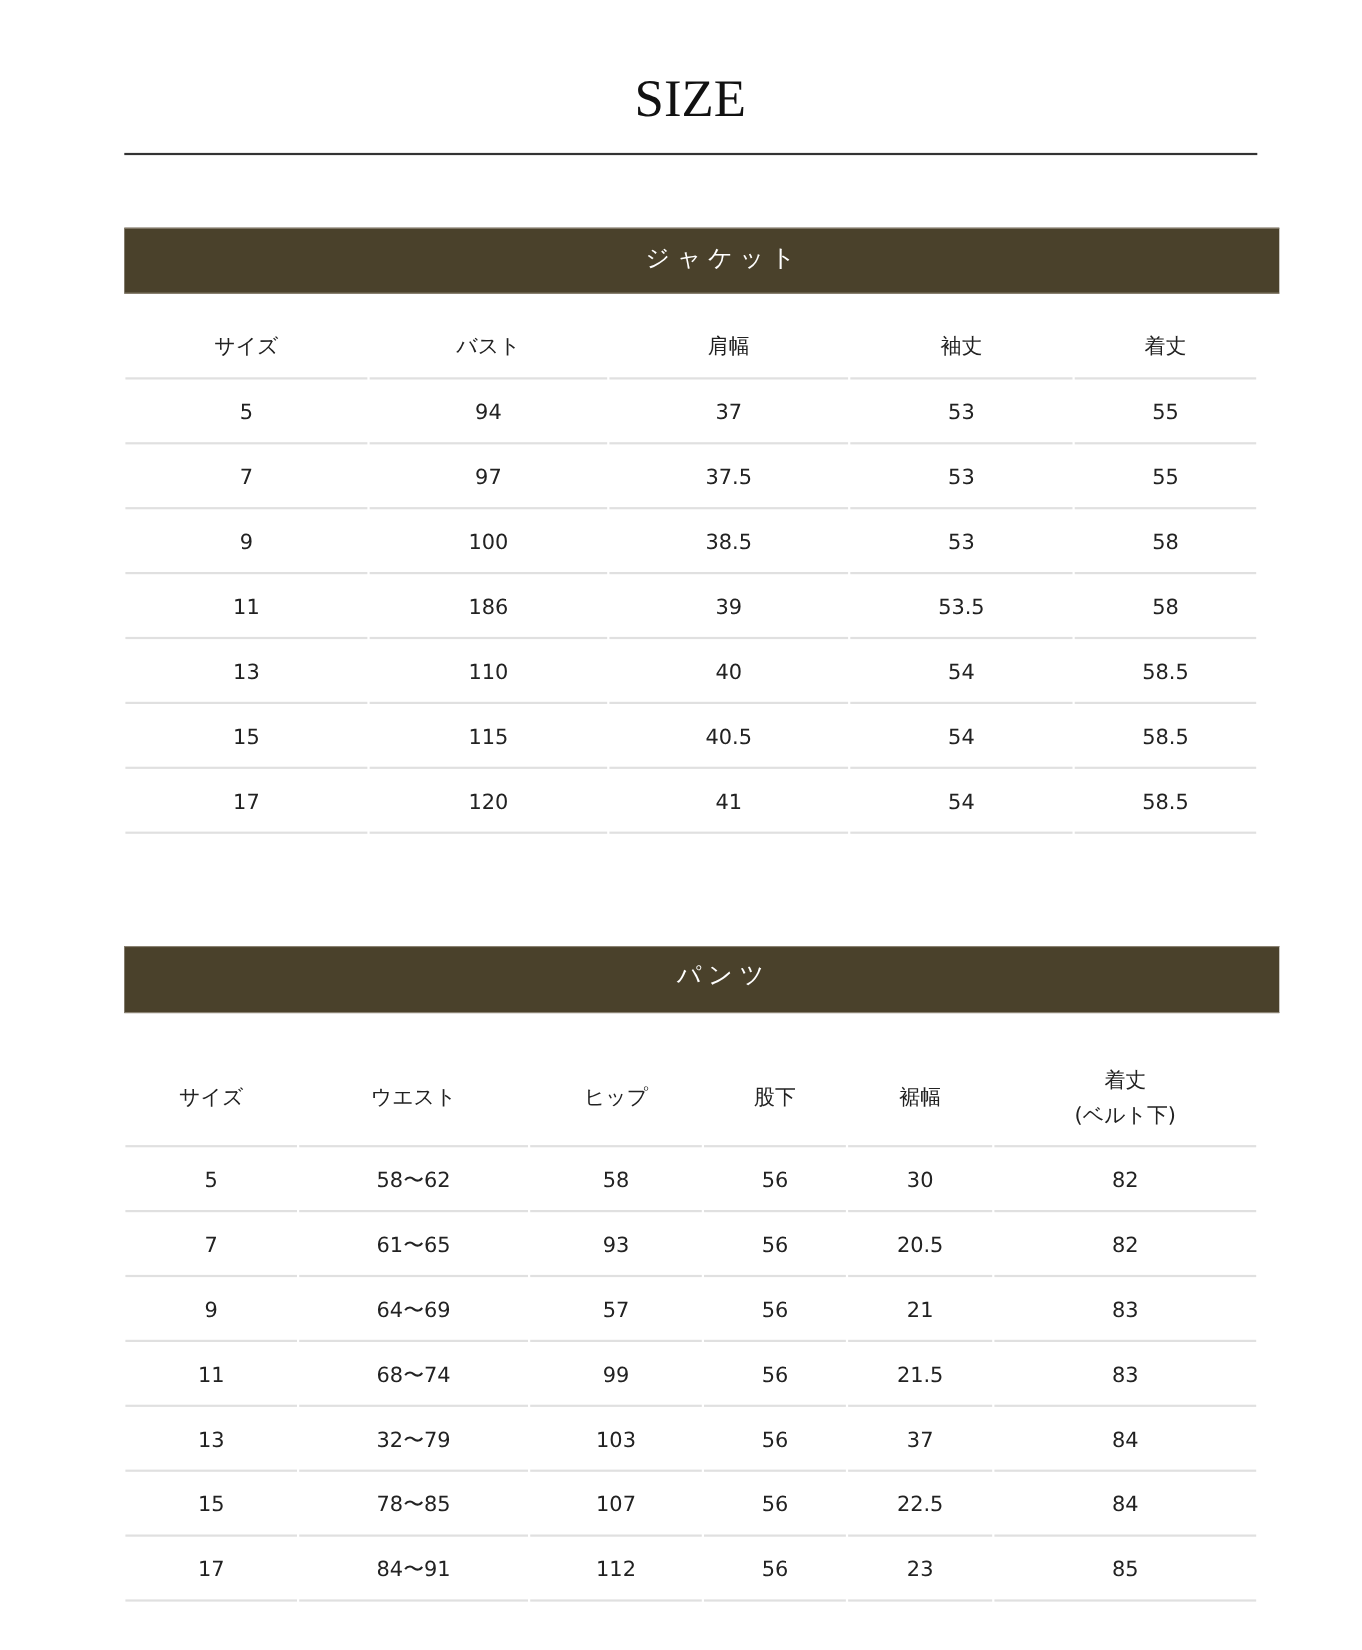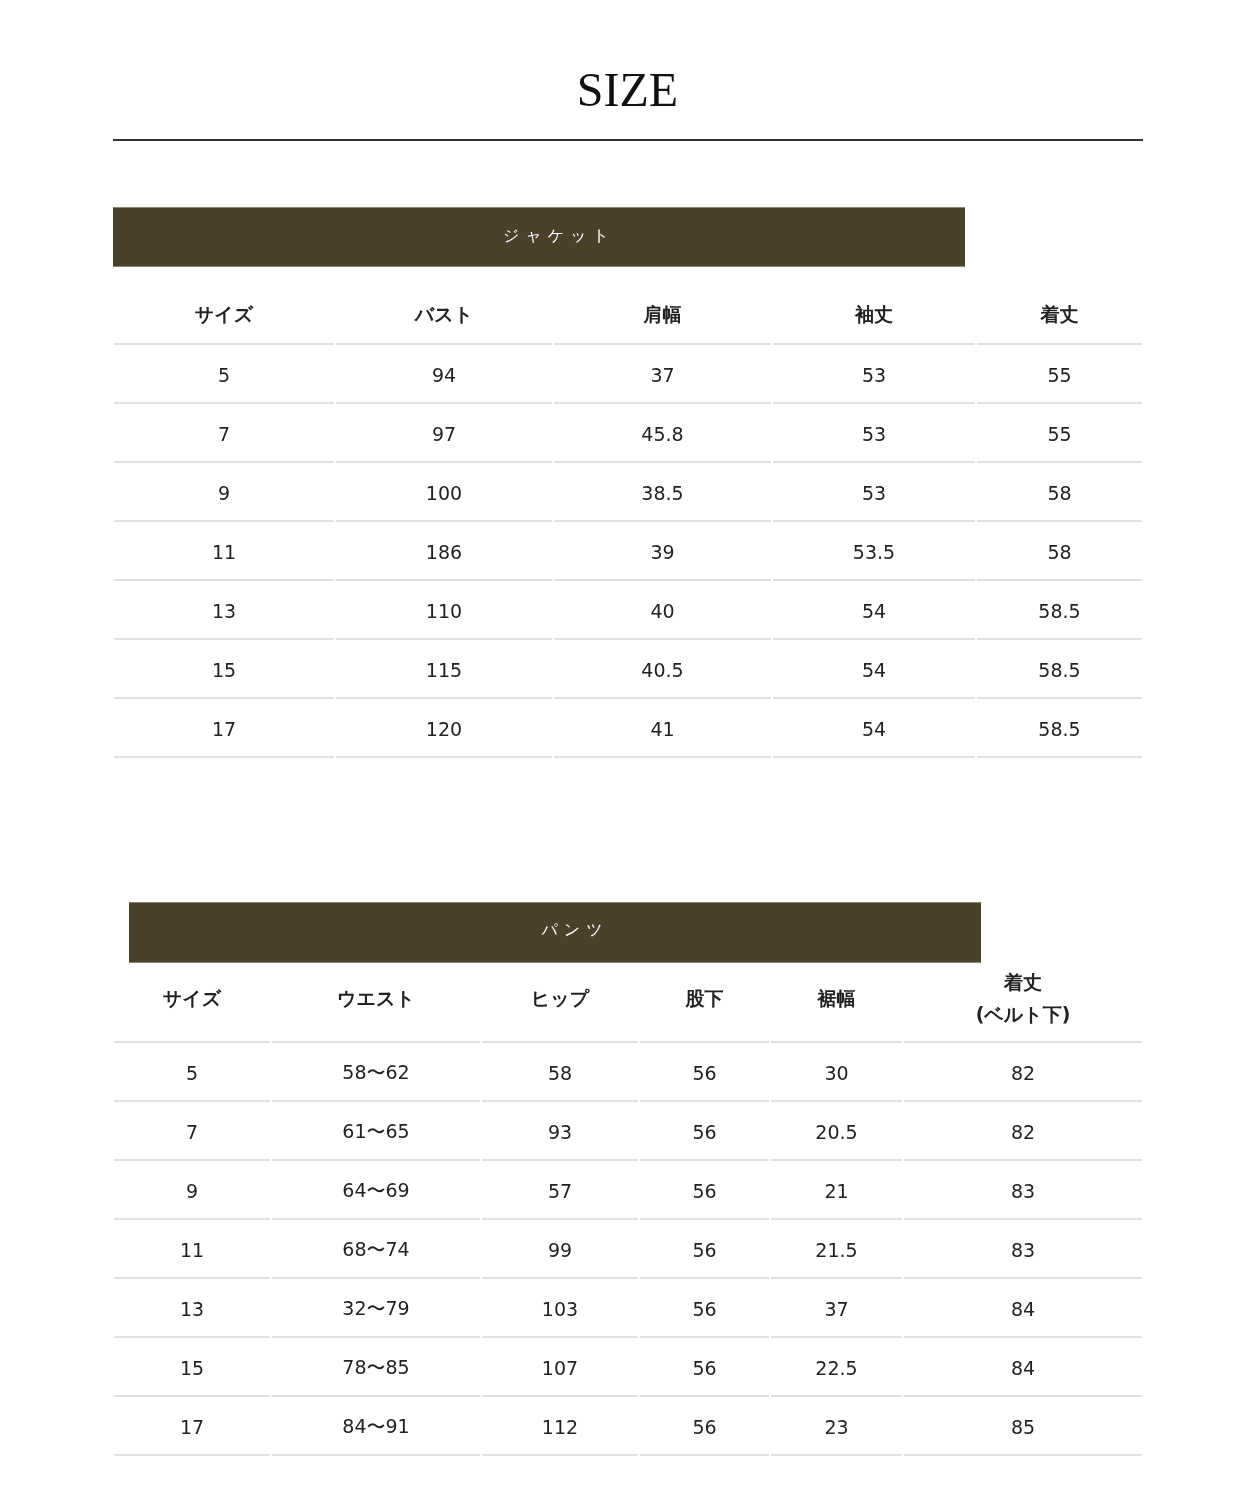--- a/index.html
+++ b/index.html
@@ -3,33 +3,33 @@
 <meta charset="utf-8">
 <style>
   html, body { margin: 0; padding: 0; background: #ffffff; }
   body { width: 1238px; height: 1500px; position: relative; font-family: "DejaVu Sans", sans-serif; color: #222; }
   .title {
     position: absolute; left: 0; top: 62px; width: 1255px; text-align: center;
     font-family: "Liberation Serif", "DejaVu Serif", serif; font-size: 48px; color: #111; letter-spacing: 0px;
   }
   .title-rule { position: absolute; left: 113px; top: 139px; width: 1030px; height: 2px; background: #333; }
   .band {
-    position: absolute; left: 113px; width: 852px; background: #4a412b;
-    color: #ffffff; text-align: center; font-family: "DejaVu Serif", serif; font-size: 16px; letter-spacing: 6px;
+    position: absolute; left: 113px; width: 1050px; background: #4a412b;
+    color: #ffffff; text-align: center; font-family: "DejaVu Serif", serif; font-size: 22px; letter-spacing: 6px;
     border-top: 1px solid #8a8272; border-bottom: 1px solid #8a8272; box-sizing: border-box; padding-left: 40px;
   }
   .band.jacket { top: 207px; height: 60px; line-height: 56px; }
-  .band.pants { top: 902px; height: 61px; line-height: 54px; margin-left: 16px; }
+  .band.pants { top: 860px; height: 61px; line-height: 54px; }
   table.size {
     position: absolute; left: 113px; width: 1030px; border-collapse: separate; border-spacing: 0; table-layout: fixed;
   }
   table.size td, table.size th {
     text-align: center; font-weight: normal; font-size: 19px; color: #222; padding: 0; position: relative;
   }
-  table.size th { font-size: 19px; font-weight: bold; }
+  table.size th { font-size: 19px; }
   table.size td::after, table.size th::after {
     content: ""; position: absolute; left: 1px; right: 1px; bottom: 0; height: 2px; background: #e0e0e0;
   }
   table.jacket { top: 284px; }
   table.jacket th { height: 61px; }
   table.jacket td { height: 59px; }
   table.pants { top: 953px; }
   table.pants th { height: 90px; line-height: 32px; }
   table.pants td { height: 59px; }
 </style>
@@ -62,21 +62,21 @@
     <tr>
       <td>5</td>
       <td>94</td>
       <td>37</td>
       <td>53</td>
       <td>55</td>
     </tr>
     <tr>
       <td>7</td>
       <td>97</td>
-      <td>45.8</td>
+      <td>37.5</td>
       <td>53</td>
       <td>55</td>
     </tr>
     <tr>
       <td>9</td>
       <td>100</td>
       <td>38.5</td>
       <td>53</td>
       <td>58</td>
     </tr>

